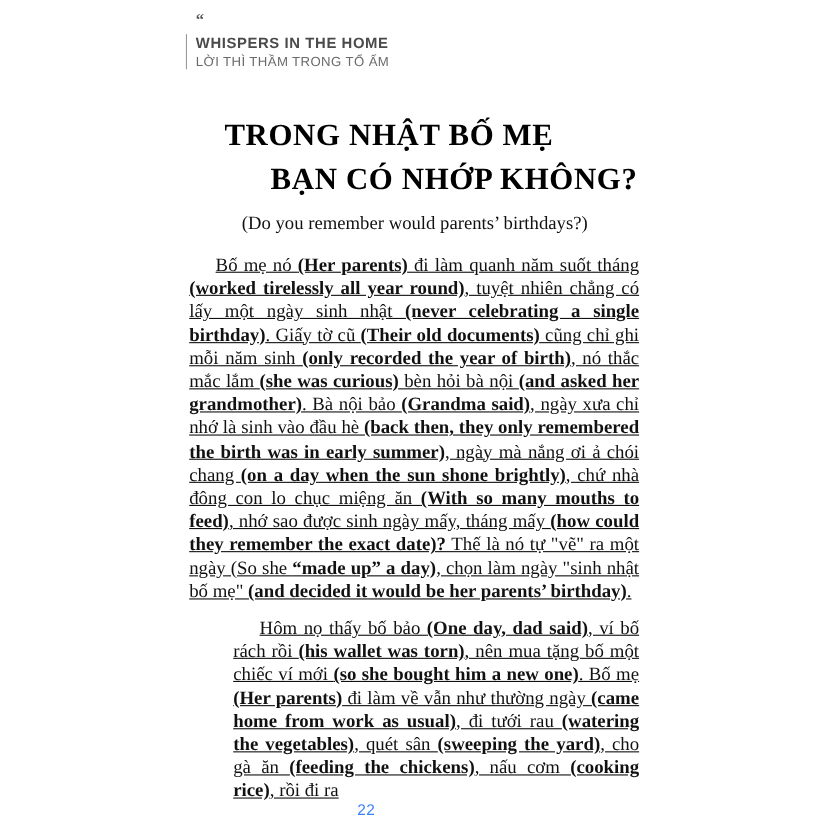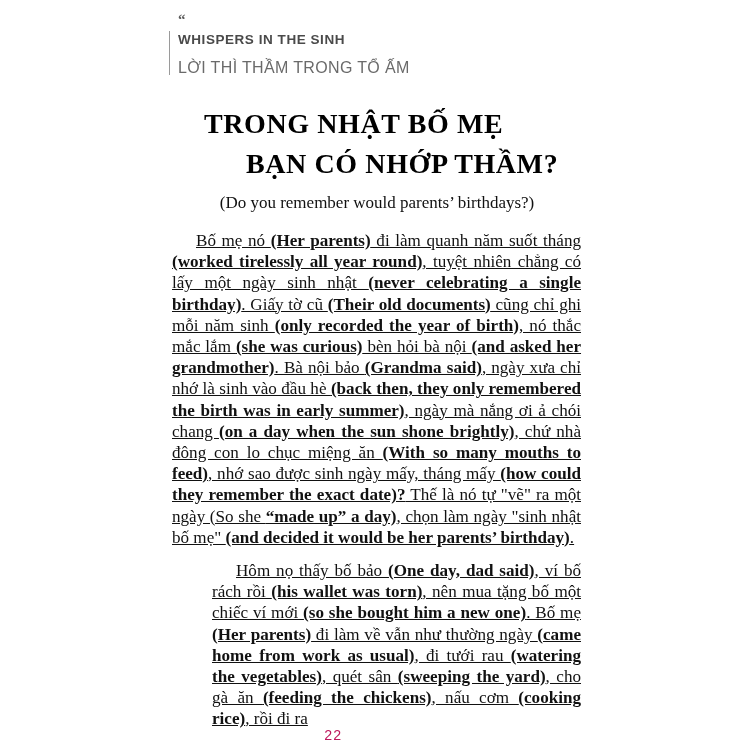--- a/index.html
+++ b/index.html
@@ -53,26 +53,26 @@
     font-family: "Liberation Sans", sans-serif;
     font-size: 13.5px;
     font-weight: 700;
     letter-spacing: 0.55px;
     color: #4a4a4a;
     line-height: 16px;
     white-space: nowrap;
   }
   .header-title-vi {
     font-family: "Liberation Sans", sans-serif;
-    font-size: 16px;
+    font-size: 12px;
     font-weight: 400;
     letter-spacing: 0.35px;
     color: #6a6a6a;
     line-height: 14px;
-    margin-top: 13px;
+    margin-top: 1px;
     white-space: nowrap;
   }
 
   
   .article-title {
     position: absolute;
     left: 172px;
     top: 104px;
     width: 410px;
   }
@@ -123,43 +123,43 @@
   .para + .para { margin-top: 12px; margin-left: 40px; }
   .para b { font-weight: 700; }
 
   
   .page-number {
     position: absolute;
     left: 0;
     top: 728px;
     width: 666px;
     text-align: center;
-    font-family: Liberation Mono, monospace;
+    font-family: Liberation Sans, sans-serif;
     font-size: 14px;
-    color: #be185d;
+    color: #3b82f6;
     letter-spacing: 0.5px;
   }
 </style>
 </head>
 <body>
 
 <div class="page-header">
   <div class="header-quote">“</div>
   <div class="header-rule-block">
     <div class="header-rule"></div>
     <div class="header-titles">
-      <div class="header-title-en">WHISPERS IN THE SINH</div>
+      <div class="header-title-en">WHISPERS IN THE HOME</div>
       <div class="header-title-vi">LỜI THÌ THẦM TRONG TỔ ẤM</div>
     </div>
   </div>
 </div>
 
 <div class="article-title">
   <div class="title-line title-line-1">TRONG NHẬT BỐ MẸ</div>
-  <div class="title-line title-line-2">BẠN CÓ NHỚP THẦM?</div>
+  <div class="title-line title-line-2">BẠN CÓ NHỚP KHÔNG?</div>
 </div>
 
 <div class="article-subtitle">(Do you remember would parents’ birthdays?)</div>
 
 <div class="body-text">
   <p class="para"><span>Bố mẹ nó </span><b>(Her parents)</b><span> đi làm quanh năm suốt tháng </span><b>(worked tirelessly all year round)</b><span>, tuyệt nhiên chẳng có lấy một ngày sinh nhật </span><b>(never celebrating a single birthday)</b><span>. Giấy tờ cũ </span><b>(Their old documents)</b><span> cũng chỉ ghi mỗi năm sinh </span><b>(only recorded the year of birth)</b><span>, nó thắc mắc lắm </span><b>(she was curious)</b><span> bèn hỏi bà nội </span><b>(and asked her grandmother)</b><span>. Bà nội bảo </span><b>(Grandma said)</b><span>, ngày xưa chỉ nhớ là sinh vào đầu hè </span><b>(back then, they only remembered the birth was in early summer)</b><span>, ngày mà nắng ơi ả chói chang </span><b>(on a day when the sun shone brightly)</b><span>, chứ nhà đông con lo chục miệng ăn </span><b>(With so many mouths to feed)</b><span>, nhớ sao được sinh ngày mấy, tháng mấy </span><b>(how could they remember the exact date)?</b><span> Thế là nó tự "vẽ" ra một ngày (So she </span><b>“made up” a day)</b><span>, chọn làm ngày "sinh nhật bố mẹ" </span><b>(and decided it would be her parents’ birthday)</b><span>.</span></p>
   <p class="para"><span>Hôm nọ thấy bố bảo </span><b>(One day, dad said)</b><span>, ví bố rách rồi </span><b>(his wallet was torn)</b><span>, nên mua tặng bố một chiếc ví mới </span><b>(so she bought him a new one)</b><span>. Bố mẹ </span><b>(Her parents)</b><span> đi làm về vẫn như thường ngày </span><b>(came home from work as usual)</b><span>, đi tưới rau </span><b>(watering the vegetables)</b><span>, quét sân </span><b>(sweeping the yard)</b><span>, cho gà ăn </span><b>(feeding the chickens)</b><span>, nấu cơm </span><b>(cooking rice)</b><span>, rồi đi ra</span></p>
 </div>
 
 <div class="page-number">22</div>

